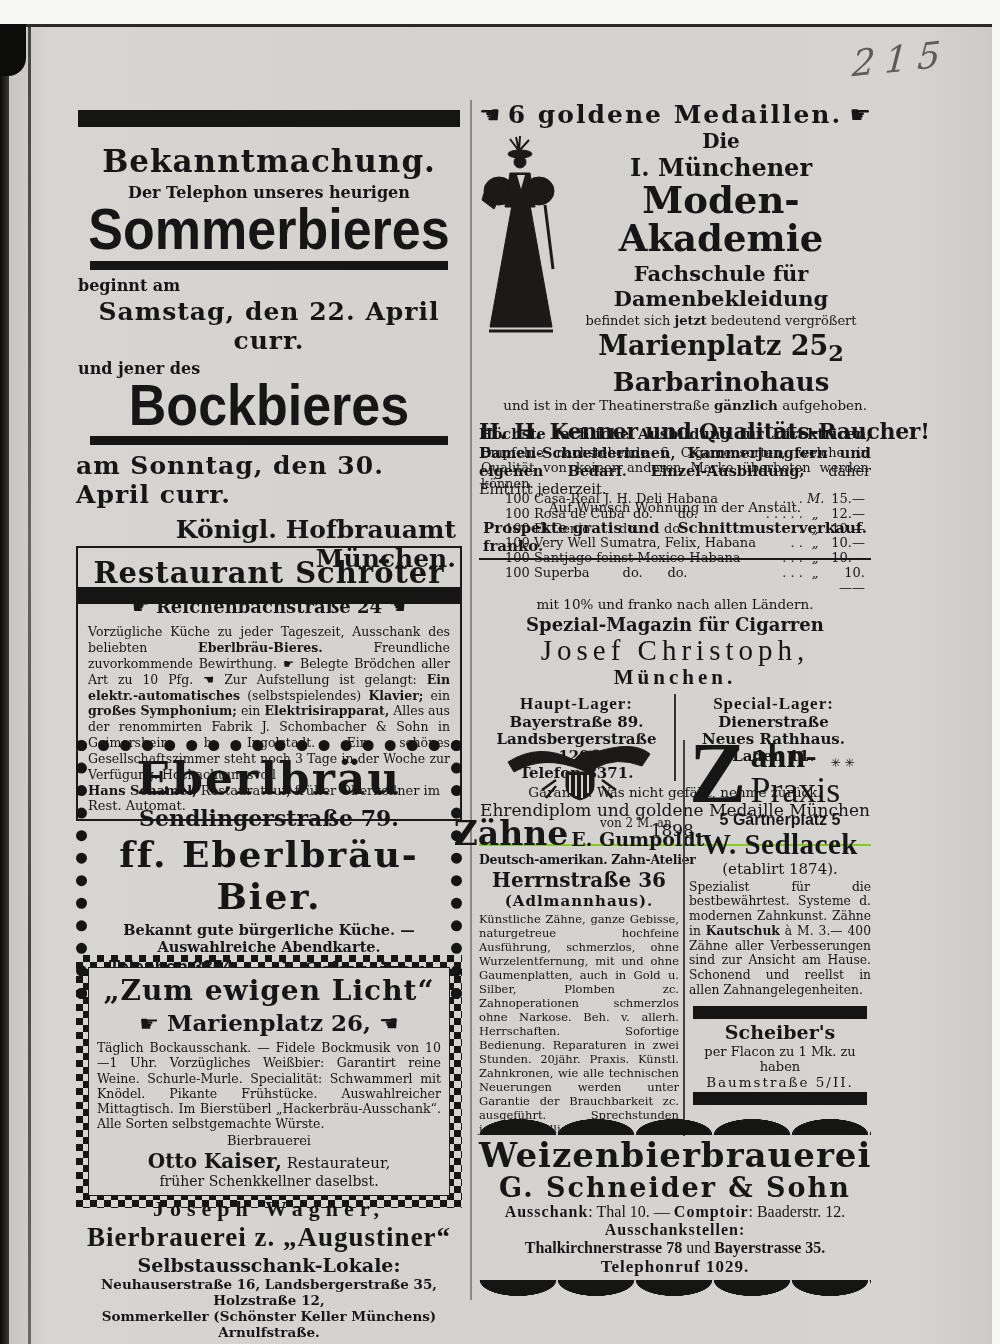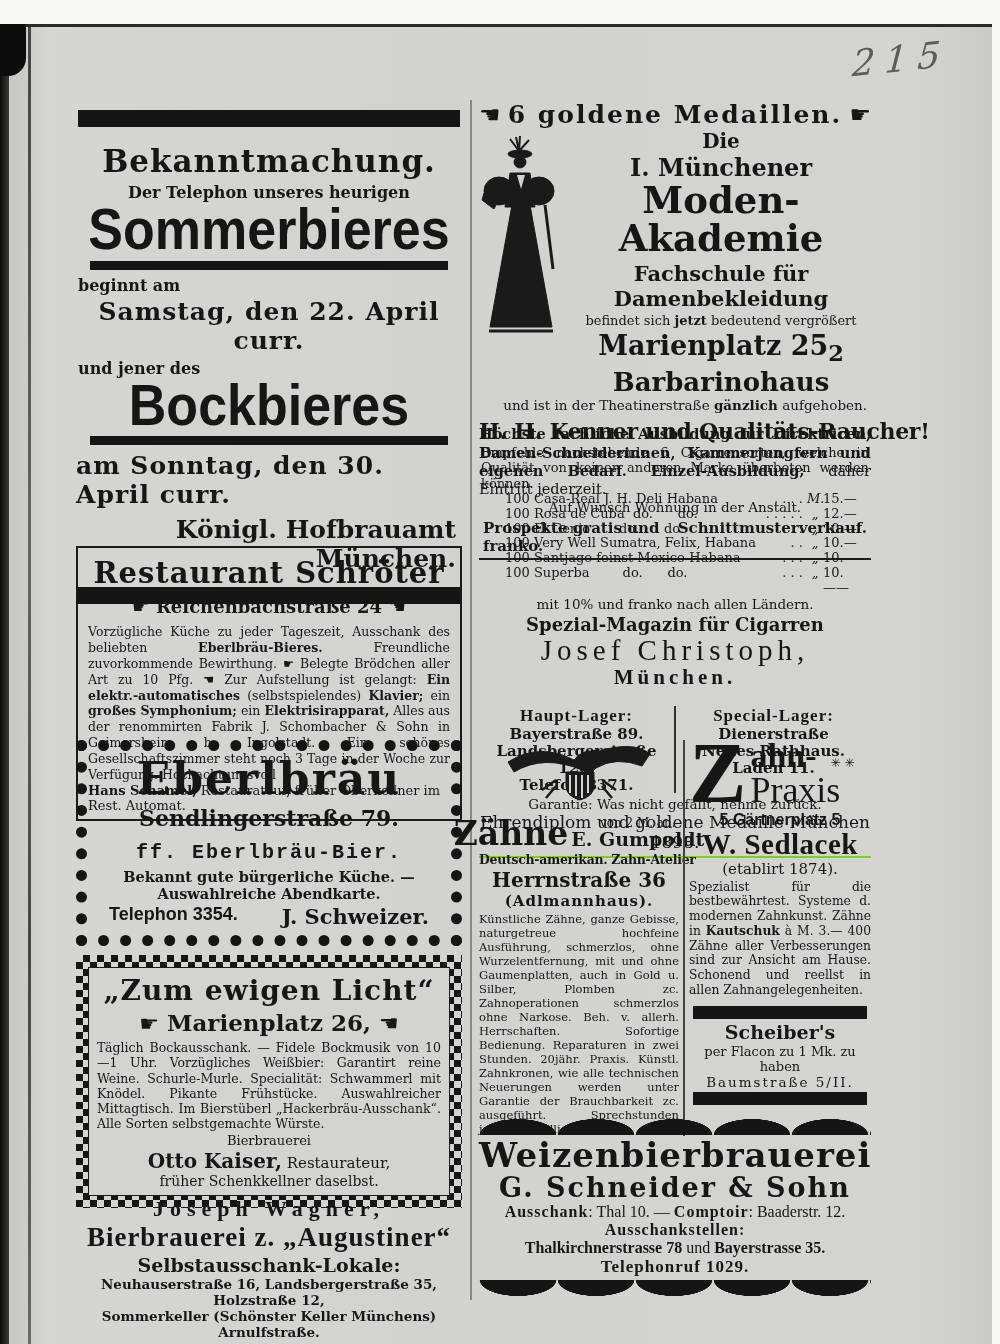--- a/index.html
+++ b/index.html
@@ -62,21 +62,21 @@
   .l-ad2 .addr { font-size:18px; margin:4px 0 6px 0; }
   .l-ad2 .addr .hand { font-size:20px; }
   .l-ad2 .body { font-size:12.5px; line-height:1.27; }
   .l-ad2 .sig { font-size:13px; }
 
   
   .l-ad3 { position:absolute; top:630px; left:0; width:100%;
     border:11px dotted #151514; padding:6px 8px; background:transparent; }
   .l-ad3 .title { font-size:44px; letter-spacing:2px; line-height:1.0; }
   .l-ad3 .addr { font-size:22px; margin-top:4px; }
-  .l-ad3 .product { font-size:20px; letter-spacing:2px; margin-top:10px;font-family:Liberation Mono, monospace; }
+  .l-ad3 .product { font-size:36px; letter-spacing:2px; margin-top:2px; }
   .l-ad3 .line { font-size:14.5px; margin-top:4px; }
   .l-ad3 .row { display:flex; justify-content:space-between; padding:2px 14px 0 14px; }
   .l-ad3 .phone { font-family:"Liberation Sans", sans-serif; font-weight:bold; font-size:18px; }
   .l-ad3 .owner { font-size:21px; }
 
   
   .l-ad4 { position:absolute; top:845px; left:0; width:100%;
     padding:12px;
     background-image:repeating-conic-gradient(#151514 0 25%, transparent 0 50%);
     background-size:14px 14px; }
@@ -123,28 +123,28 @@
   
   .r-cigars { position:absolute; top:318px; left:0; width:100%; }
   .r-cigars .title { font-size:22px; letter-spacing:-0.3px; white-space:nowrap; }
   .r-cigars .intro { font-size:13px; line-height:1.18; padding:1px 2px; }
   .r-cigars .list { padding:0 6px 0 26px; }
   .r-cigars .row { display:flex; align-items:baseline; font-size:13px; line-height:1.14; }
   .r-cigars .row .nm { white-space:pre-wrap; }
   .r-cigars .row .dots { flex:1; text-align:right; padding-right:4px; color:#2a2927;
     overflow:hidden; white-space:nowrap; }
   .r-cigars .row .cur { width:16px; text-align:center; font-style:italic; }
-  .r-cigars .row .pr { width:42px; }
+  .r-cigars .row .pr { width:42px; text-align:right; }
   .r-cigars .note { font-size:13.5px; }
   .r-cigars .magazin { font-size:18px; margin-top:2px; }
   .r-cigars .name { font-family:"Liberation Serif", serif; font-size:29px;
     letter-spacing:5px; line-height:1.05; }
   .r-cigars .city { font-family:"Liberation Serif", serif; font-weight:bold;
     font-size:21px; letter-spacing:4px; }
-  .lager { display:flex; margin-top:16px; }
+  .lager { display:flex; margin-top:4px; }
   .lager .lcol { flex:1; text-align:center; }
   .lager .lcol + .lcol { border-left:2px solid #33322f; }
   .lager .lhdr { font-family:"Liberation Serif", serif; font-weight:bold;
     font-size:17px; letter-spacing:1px; }
   .lager .lline { font-size:15px; font-weight:bold; line-height:1.12; }
   .r-cigars .guar { font-size:13.5px; margin-top:3px; }
   .r-cigars .dipl { font-size:17px; border-bottom:2px solid #84cc16; padding-bottom:4px; }
 
   
   .r-dental { position:absolute; top:640px; left:0; width:100%; display:flex; }

